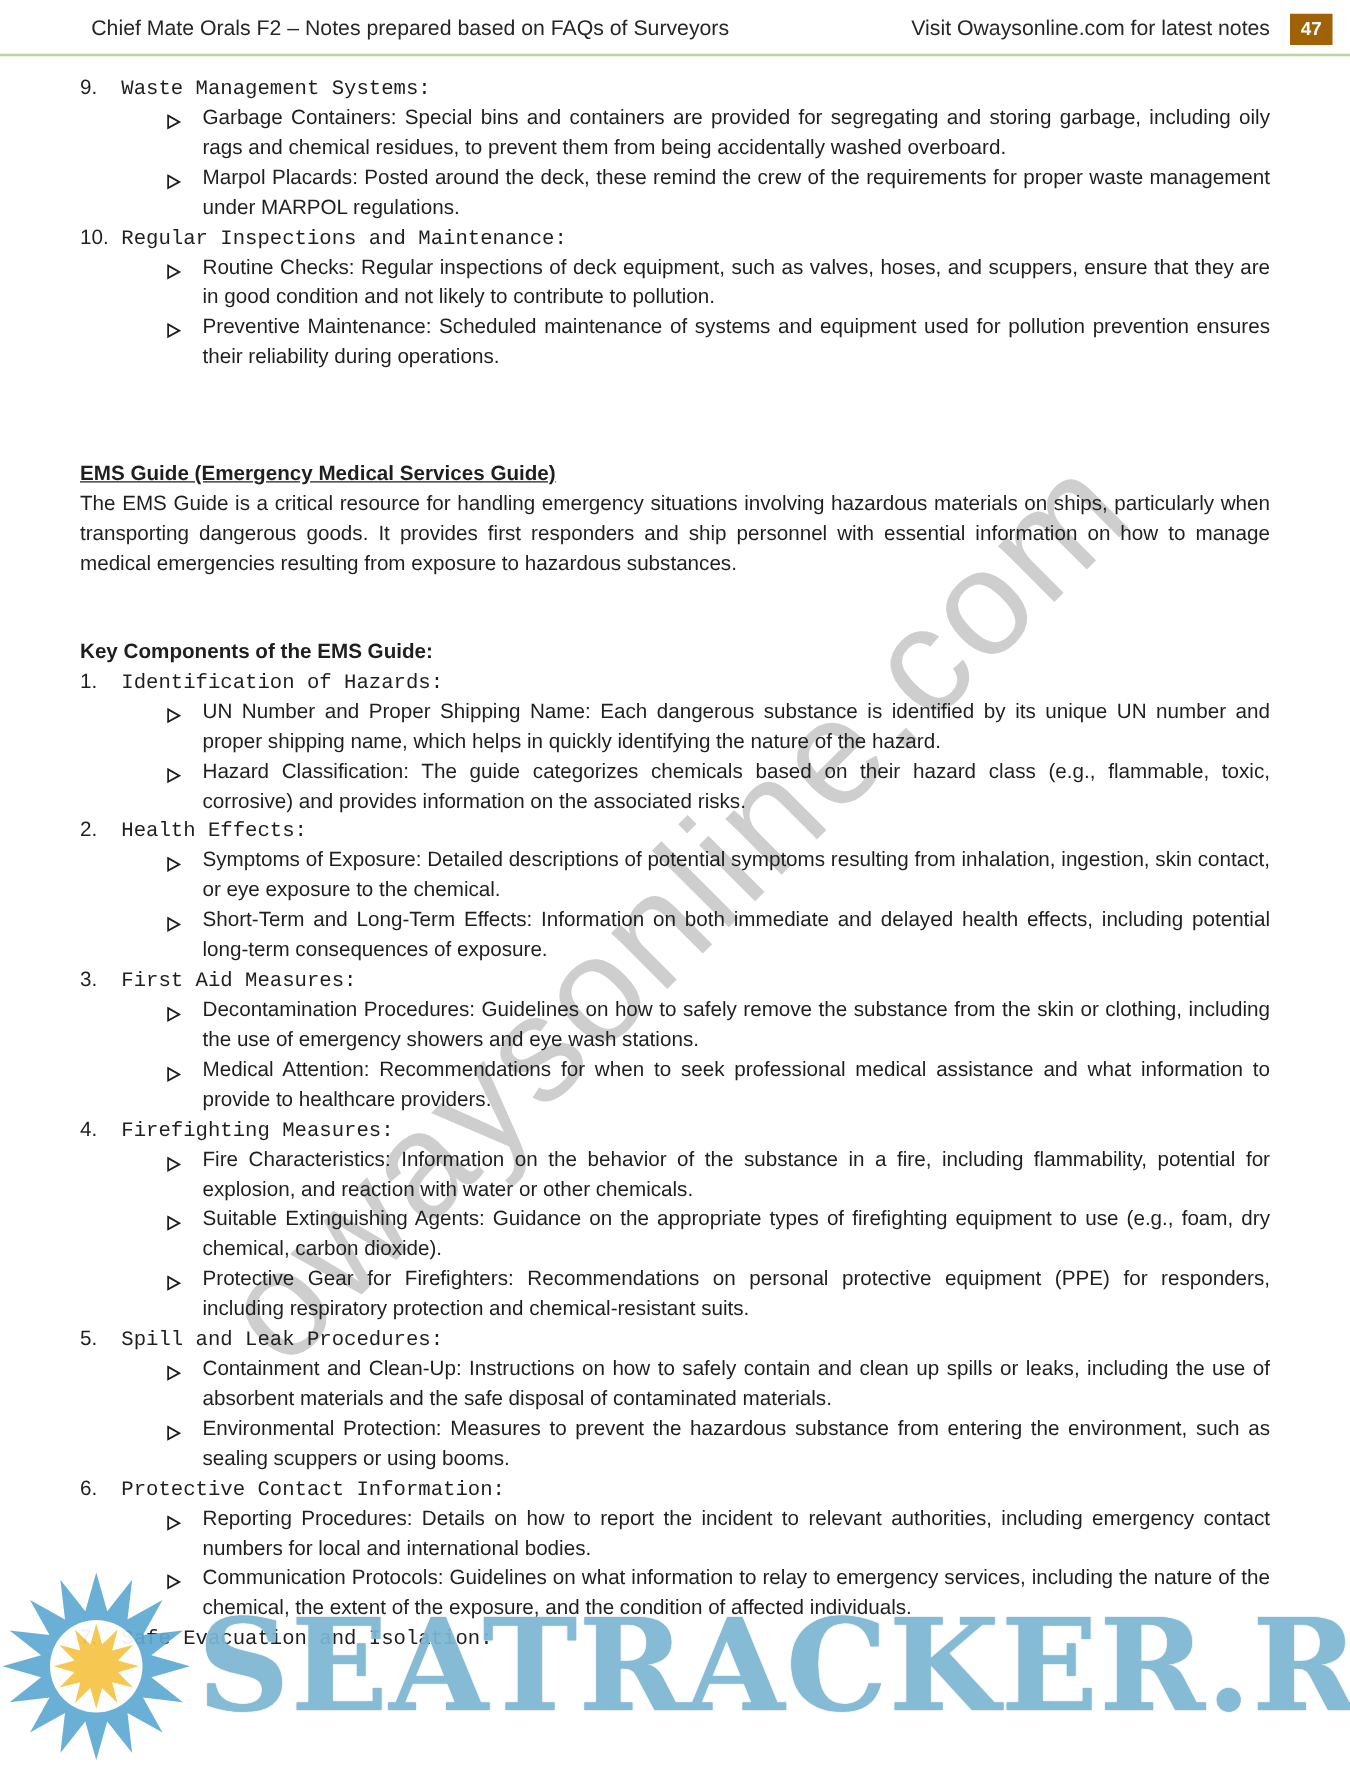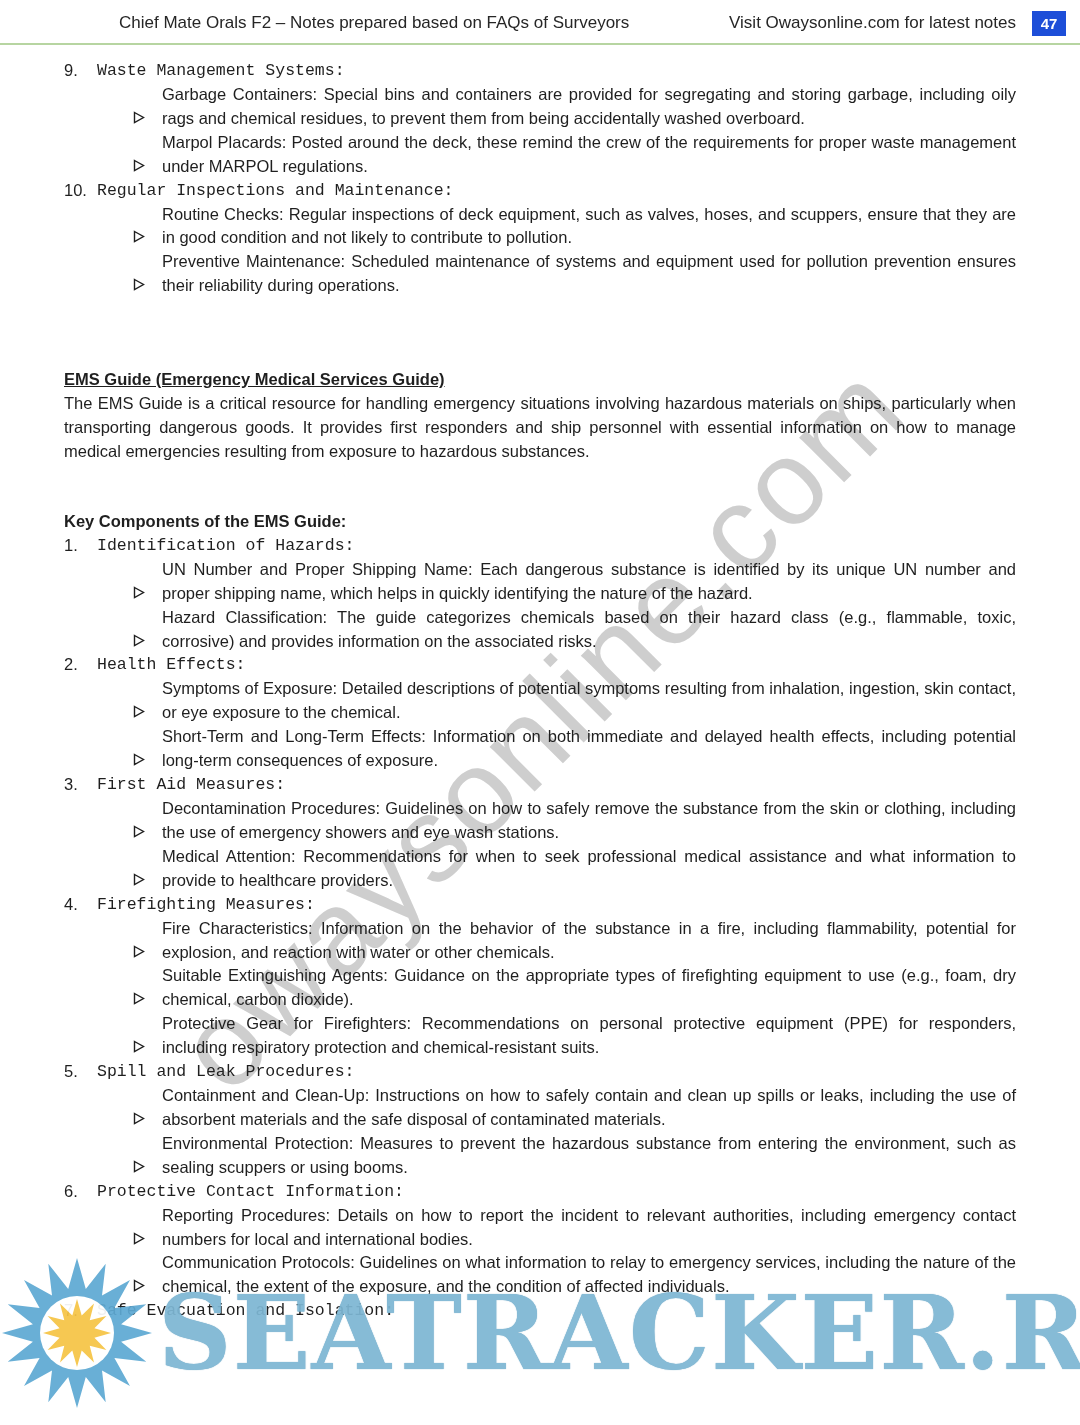--- a/index.html
+++ b/index.html
@@ -12,21 +12,21 @@
     line-height: 1.45;
     color: #1f1f1f;
     position: relative;
     overflow: hidden;
   }
 
   
   header {
     display: flex;
     align-items: center;
-    padding: 11px 14px 7px 119px;
+    padding: 11px 14px 7px 73px;
     border-bottom: 2px solid #b7d5a1;
     position: relative;
     z-index: 3;
     font-size: 17px;
     color: #262626;
   }
   .header-note { margin-left: auto; margin-right: 16px; }
   .page-badge {
     min-width: 34px;
     height: 25px;
@@ -43,21 +43,21 @@
   
   #content {
     position: relative;
     z-index: 1;
     padding: 14px 64px 0 64px;
   }
   .list-item { margin: 0; }
   .li-row { display: flex; }
   .li-num { flex: 0 0 33px; }
   .li-title { flex: 1; font-family: Liberation Mono, monospace; }
-  .bullet { display: flex; margin-left: 69px; align-items: flex-end; }
+  .bullet { display: flex; margin-left: 69px; }
   .bullet-marker { flex: 0 0 29px; padding-top: 5px; }
   .bullet-text { flex: 1; text-align: justify; }
   .section-heading { font-weight: bold; text-decoration: underline; }
   .subheading { font-weight: bold; margin-top: 46px; }
   .intro { margin: 0; text-align: justify; }
   .spacer { width: 100%; }
 
   
   .watermark-diagonal {
     position: absolute;
@@ -99,21 +99,21 @@
   .starburst { flex: none; }
 </style>
 </head>
 <body>
 
 <div class="watermark-diagonal" style="color: rgb(198, 198, 198);">owaysonline.com</div>
 
 <header style="border-bottom-color: rgb(183, 213, 161);">
   <span class="header-title">Chief Mate Orals F2 – Notes prepared based on FAQs of Surveyors</span>
   <span class="header-note">Visit Owaysonline.com for latest notes</span>
-  <span class="page-badge" style="background: #1d4ed8;">47</span>
+  <span class="page-badge" style="background: #a16207;">47</span>
 </header>
 
 <main id="content">
     <div class="list-item">
       <div class="li-row">
         <span class="li-num">9.</span>
         <span class="li-title">Waste Management Systems:</span>
       </div>
       <div class="bullet">
         <span class="bullet-marker"><svg width="12" height="13" viewBox="0 0 12 13">

